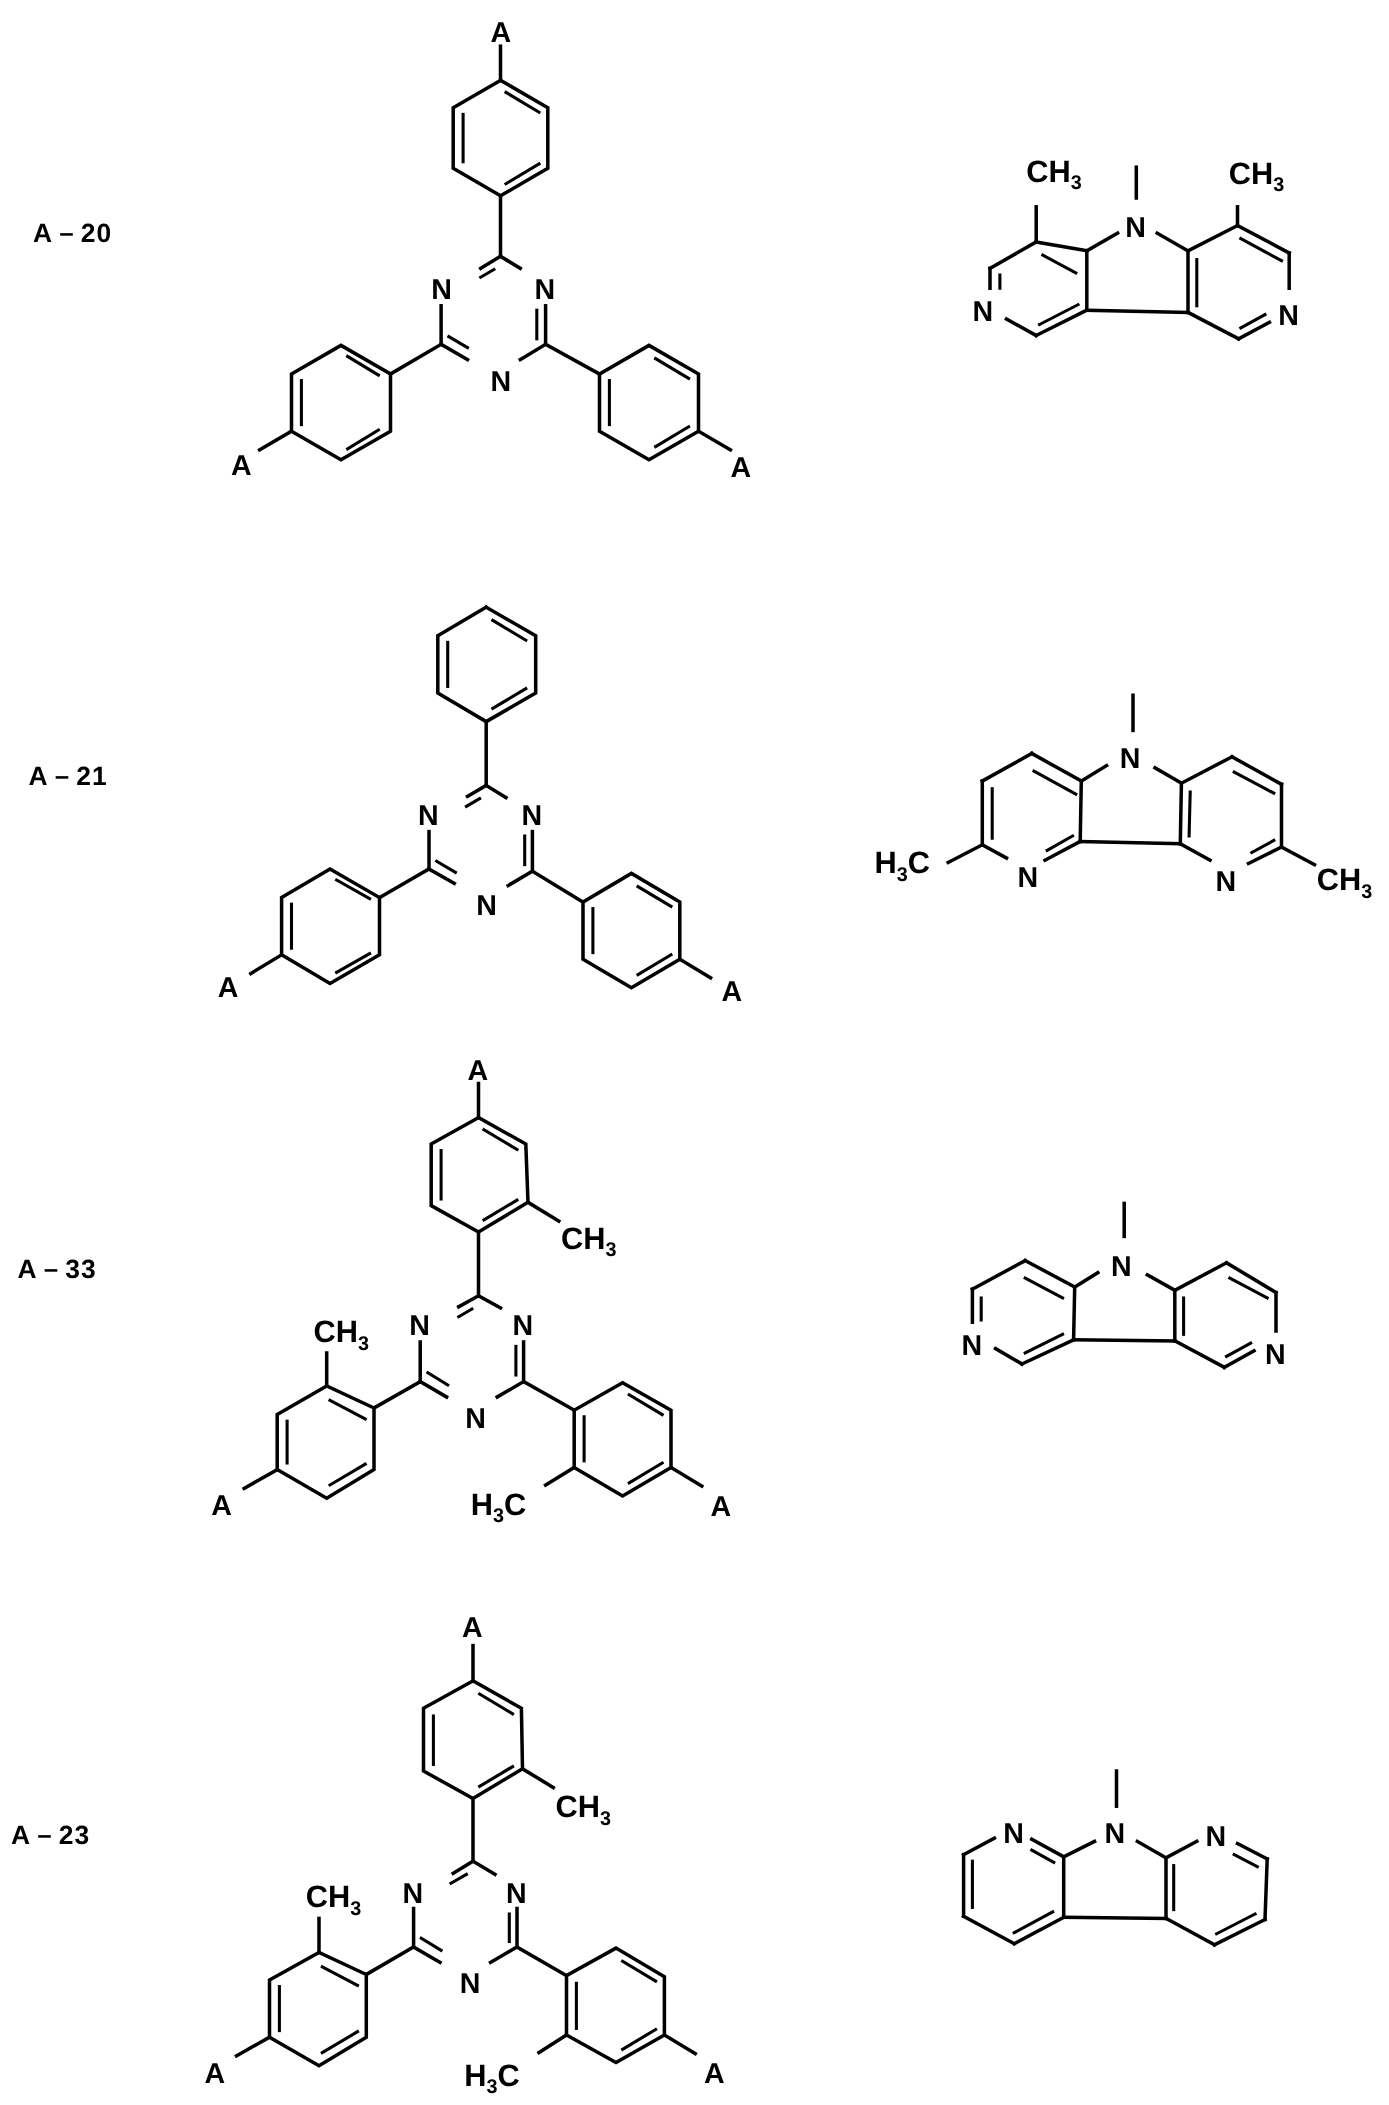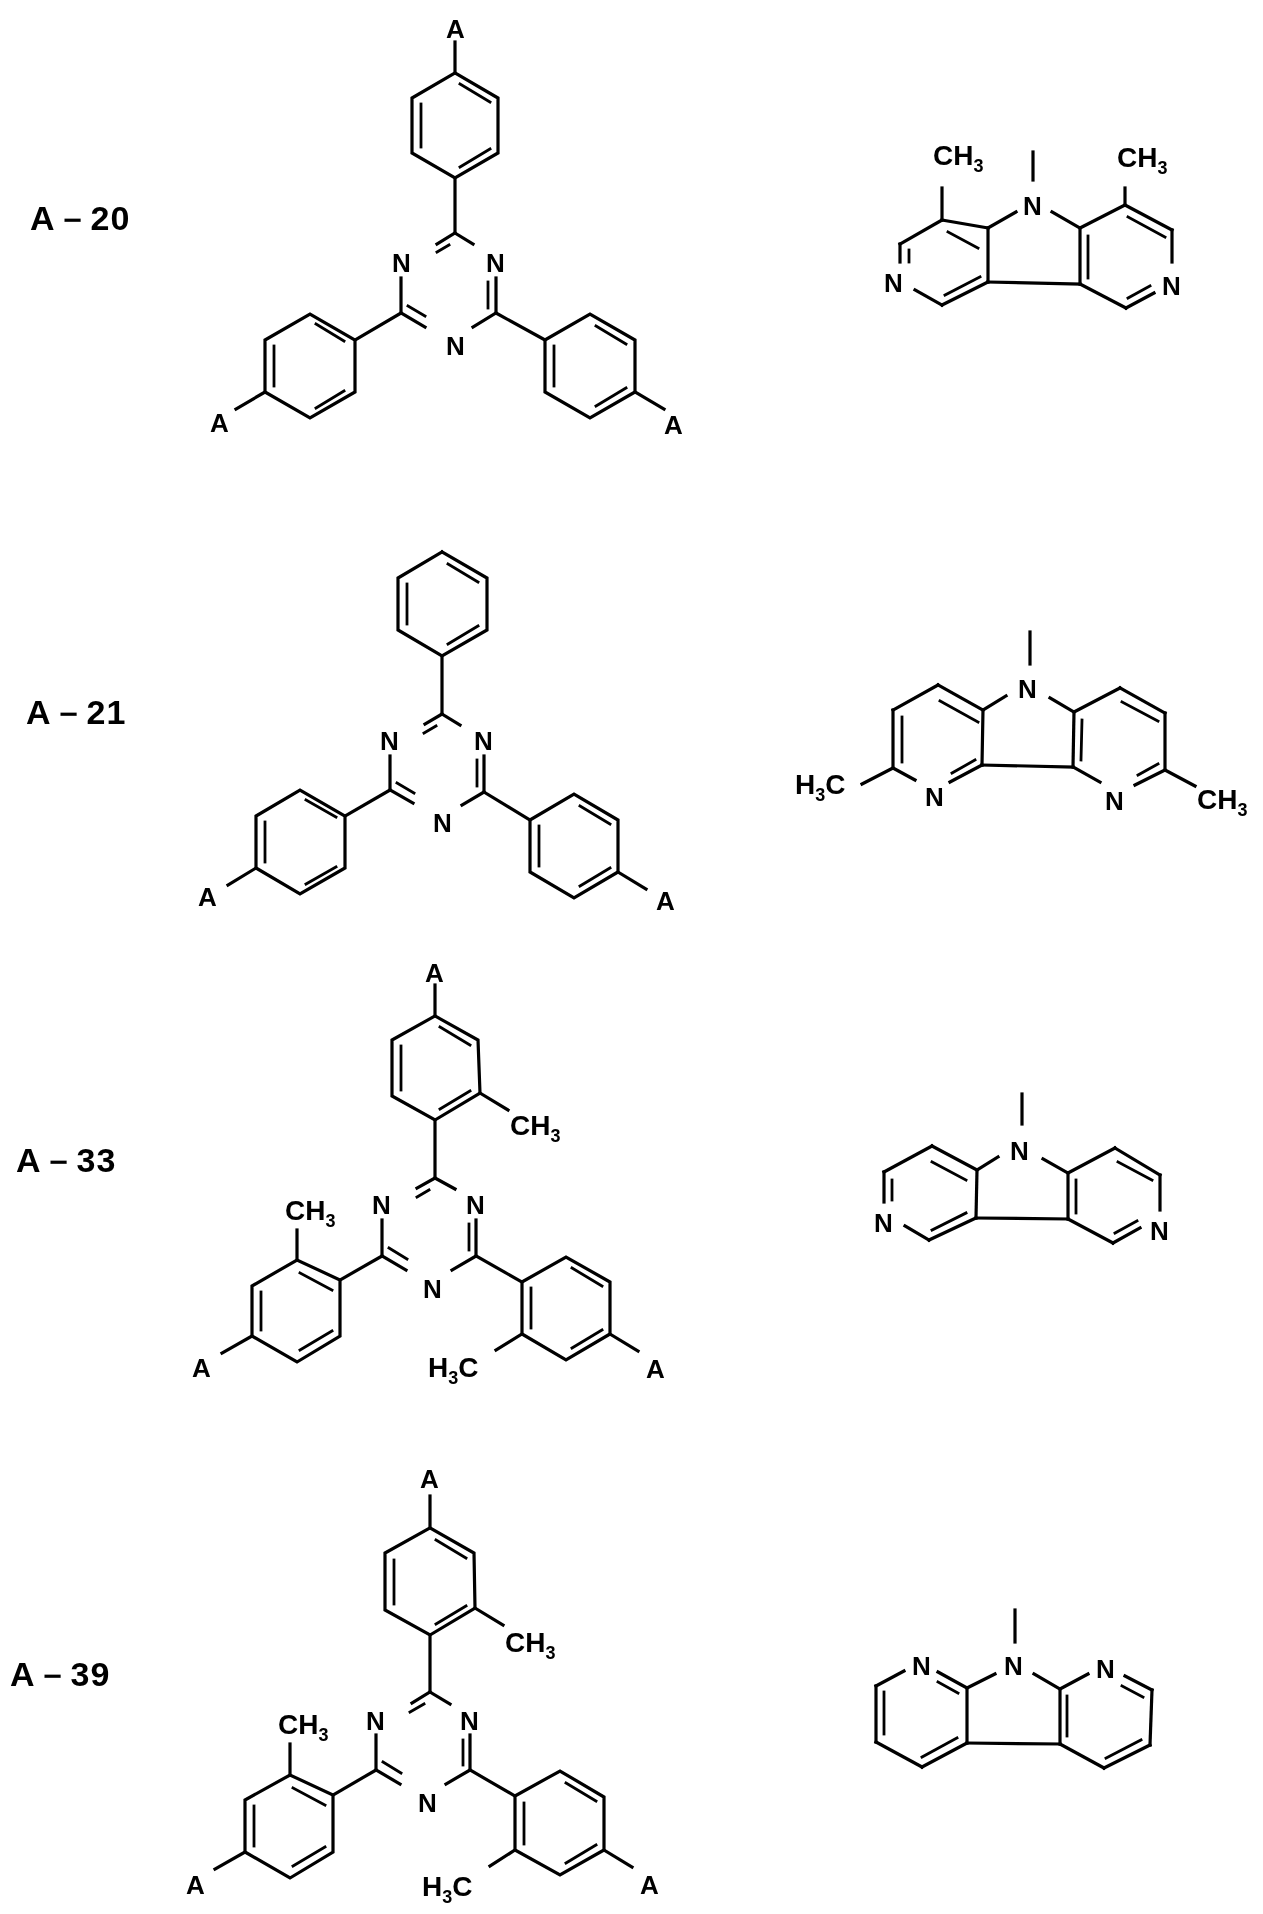--- a/index.html
+++ b/index.html
@@ -1,19 +1,19 @@
 <!DOCTYPE html>
 <html><head>
 <meta charset="utf-8">
 <style>
   html, body { margin: 0; padding: 0; background: #ffffff; }
   body { width: 1263px; height: 1914px; position: relative; overflow: hidden;
          font-family: "Liberation Sans", sans-serif; color: #000; }
   .row { position: absolute; left: 0; width: 1263px; }
-  .cmp-label { position: absolute; font-weight: bold; font-size: 34px; letter-spacing: 1px;
+  .cmp-label { position: absolute; font-weight: bold; font-size: 24px; letter-spacing: 1px;
                font-family: "Liberation Sans", sans-serif; }
   svg { position: absolute; left: 0; top: 0; overflow: visible; }
   svg line, svg polyline { stroke: #000; stroke-width: 3.2; fill: none; stroke-linecap: square; }
   svg line.in { stroke-width: 2.8; }
   svg text { font-family: "Liberation Sans", sans-serif; font-weight: bold; fill: #000; }
   .atom { font-size: 26px; }
   .big { font-size: 28px; }
   .sub { font-size: 18px; }
 </style>
 </head>
@@ -253,21 +253,21 @@
     <line class="in" x1="1118" y1="232" x2="1152" y2="250"></line>
     <line x1="1160" y1="245" x2="1160" y2="280"></line>
     <text class="atom" x="1150" y="310">N</text>
     <line x1="1068" y1="289" x2="1113" y2="313"></line>
     <line x1="1113" y1="313" x2="1140" y2="298"></line>
     <line class="in" x1="1115" y1="303" x2="1137" y2="291"></line>
   </svg>
 </div>
 
 <div class="row" style="top:1420px;height:494px;">
-  <div class="cmp-label" style="left:10px;top:232px;">A－39</div>
+  <div class="cmp-label" style="left:10px;top:232px;">A－23</div>
 
   <svg width="1263" height="494">
     <text class="atom" x="420" y="68">A</text>
     <line x1="430" y1="76" x2="430" y2="108"></line>
 
     <polyline points="430,108 474,133 475,188 430,215 385,190 385,133 430,108"></polyline>
     <line class="in" x1="436" y1="120" x2="466" y2="138"></line>
     <line class="in" x1="394" y1="140" x2="394" y2="184"></line>
     <line class="in" x1="436" y1="204" x2="466" y2="186"></line>
     <line x1="475" y1="188" x2="503" y2="205"></line>

